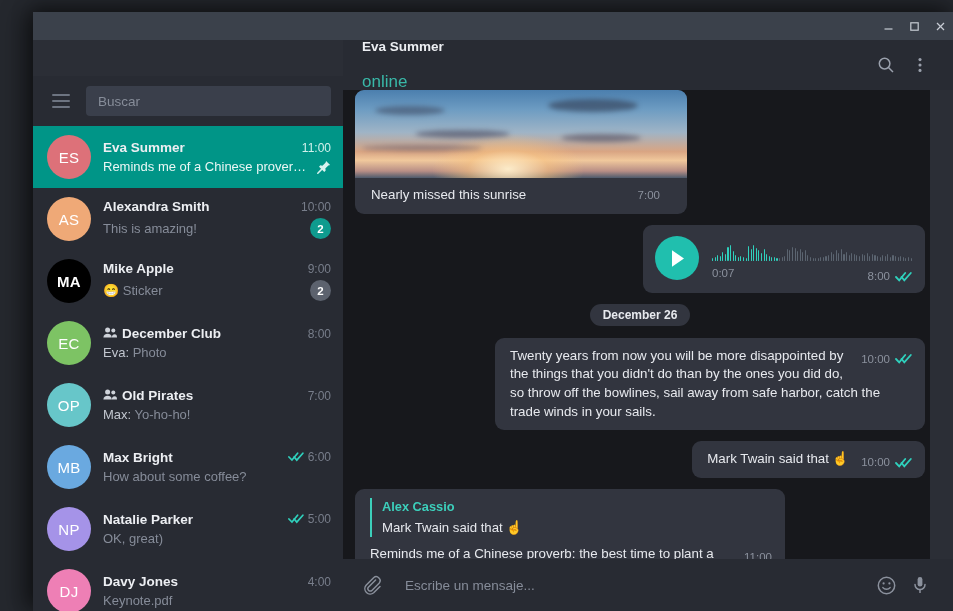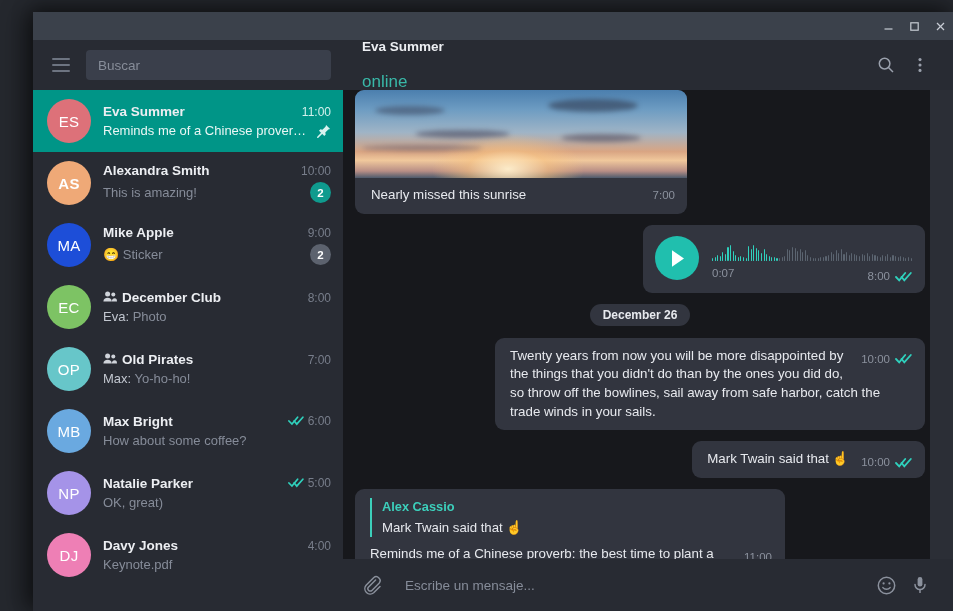--- a/index.html
+++ b/index.html
@@ -30,21 +30,21 @@
     color: #cfd3da; font-size: 13px; line-height: 1;
     cursor: pointer;
   }
   .winbtn svg { display: block; }
   
   #body { flex: 1; display: flex; min-height: 0; }
   
   #sidebar {
     width: 310px; background: #282b33;
     display: flex; flex-direction: column;
-    flex: 0 0 310px; min-height: 0;
+    flex: 0 0 310px; min-height: 0; margin-top: 36px;
   }
   #sidebar-top {
     height: 50px; flex: 0 0 50px;
     display: flex; align-items: center; padding: 0 12px;
     background: #282b33;
   }
   #hamburger {
     width: 32px; height: 32px; display: flex;
     flex-direction: column; justify-content: center;
     align-items: center; gap: 4px; cursor: pointer;
@@ -118,21 +118,21 @@
   }
   .msg-row { display: flex; margin-bottom: 11px; }
   .msg-row.out { justify-content: flex-end; }
   .bubble {
     background: #32353f; border-radius: 9px;
     max-width: 430px; position: relative;
     color: #e7e9ee; font-size: 13.3px; line-height: 1.42;
   }
   .bubble.photo { padding: 0; overflow: hidden; width: 332px; }
   .photo-img { height: 88px; width: 100%; position: relative; overflow: hidden; }
-  .photo-cap { display: flex; align-items: baseline; padding: 8px 12px 9px 16px; }
+  .photo-cap { display: flex; align-items: baseline; padding: 8px 27px 9px 16px; }
   .photo-cap .cap-text { flex: 1; font-size: 13.3px; }
   .meta { font-size: 11.5px; color: #8b919d; display: inline-flex; align-items: center; gap: 5px; margin-left: 12px; white-space: nowrap; }
   .bubble.text { padding: 9px 13px 8px 15px; }
   .bubble .tail-meta { float: right; margin: 4px 0 0 12px; }
   
   .bubble.voice { width: 282px; padding: 10px 13px 8px 12px; display: flex; flex-direction: column; }
   .voice-main { display: flex; align-items: center; }
   .play-btn {
     width: 44px; height: 44px; border-radius: 50%; background: #20bfae;
     display: flex; align-items: center; justify-content: center;
@@ -219,36 +219,36 @@
                 <span class="pin">
                   <svg width="14" height="14" viewBox="0 0 14 14">
                     <path d="M9.1 0.9 L13.1 4.9 L11.3 5.5 L8.3 8.6 L8.7 10.6 L7.3 12 L2 6.7 L3.4 5.3 L5.4 5.7 L8.5 2.7 Z" fill="#d8f3ef"></path>
                     <line x1="4.6" y1="9.4" x2="0.8" y2="13.2" stroke="#d8f3ef" stroke-width="1.5" stroke-linecap="round"></line>
                   </svg>
                 </span>
               </div>
             </div>
           </div>
           <div class="chat-item">
-            <div class="avatar" style="background: rgb(239, 169, 119); font-weight: bold;">AS</div>
+            <div class="avatar" style="background: rgb(239, 169, 119);">AS</div>
             <div class="chat-body">
               <div class="chat-row1">
                 <div class="chat-name">Alexandra Smith</div>
                 <div class="chat-time">
                   <span>10:00</span>
                 </div>
               </div>
               <div class="chat-row2">
                 <div class="chat-msg">This is amazing!</div>
                 <div class="badge">2</div>
               </div>
             </div>
           </div>
           <div class="chat-item">
-            <div class="avatar" style="background: #1d4ed8;">MA</div>
+            <div class="avatar" style="background: #000000; font-weight: bold;">MA</div>
             <div class="chat-body">
               <div class="chat-row1">
                 <div class="chat-name">Mike Apple</div>
                 <div class="chat-time">
                   <span>9:00</span>
                 </div>
               </div>
               <div class="chat-row2">
                 <div class="chat-msg">😁 Sticker</div>
                 <div class="badge muted">2</div>

